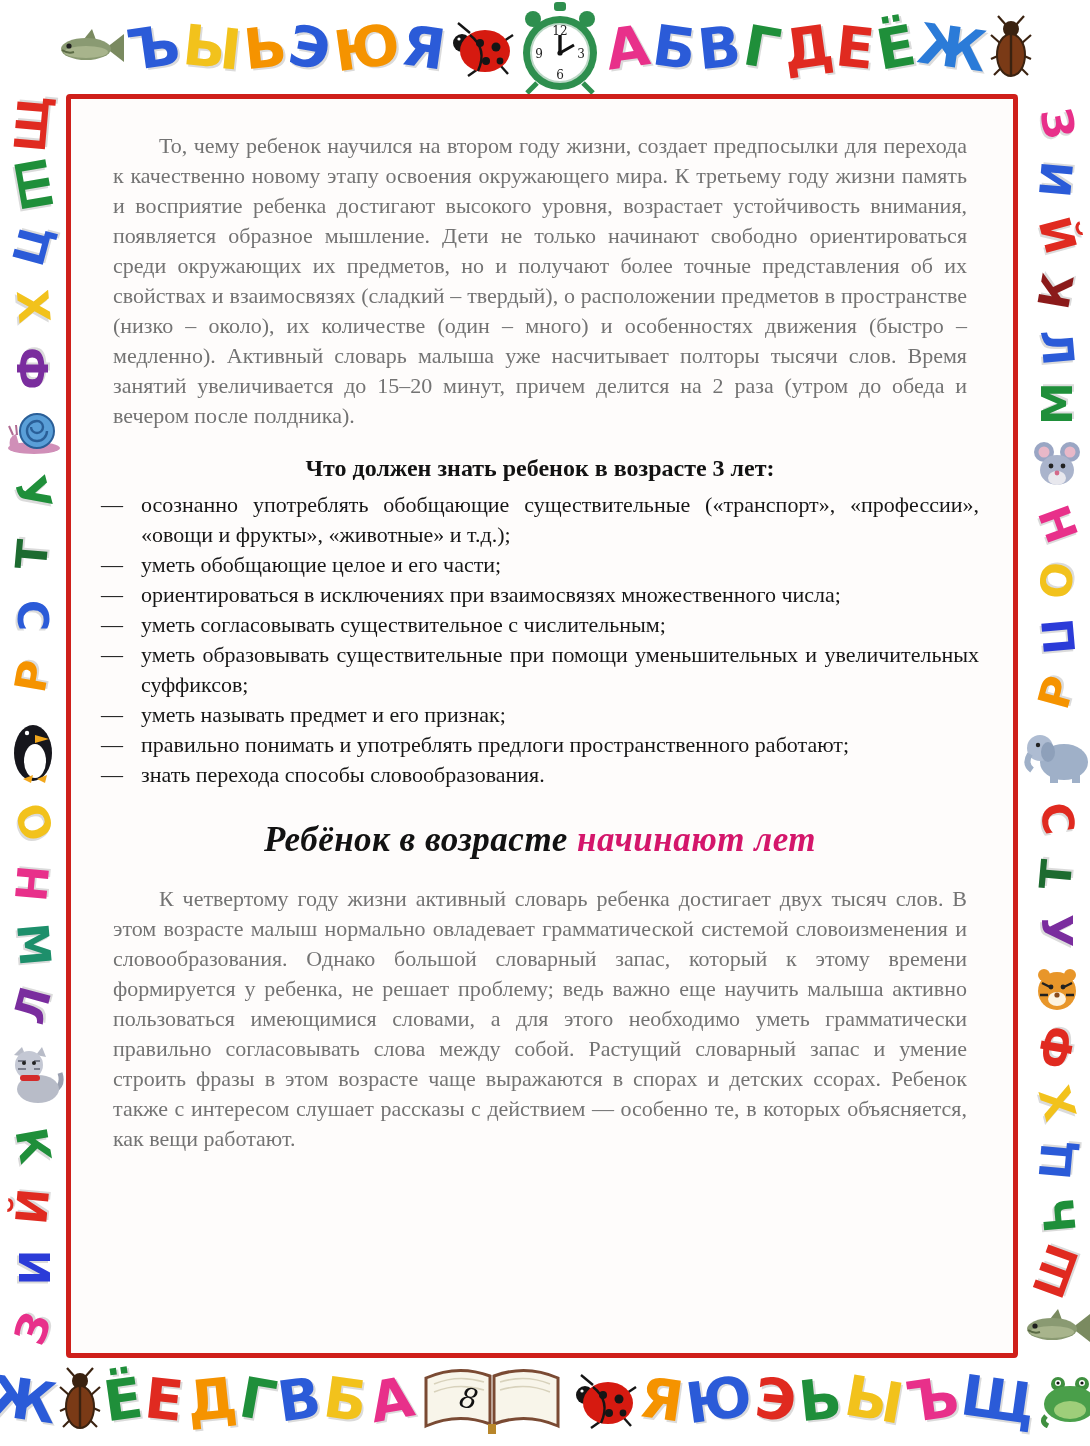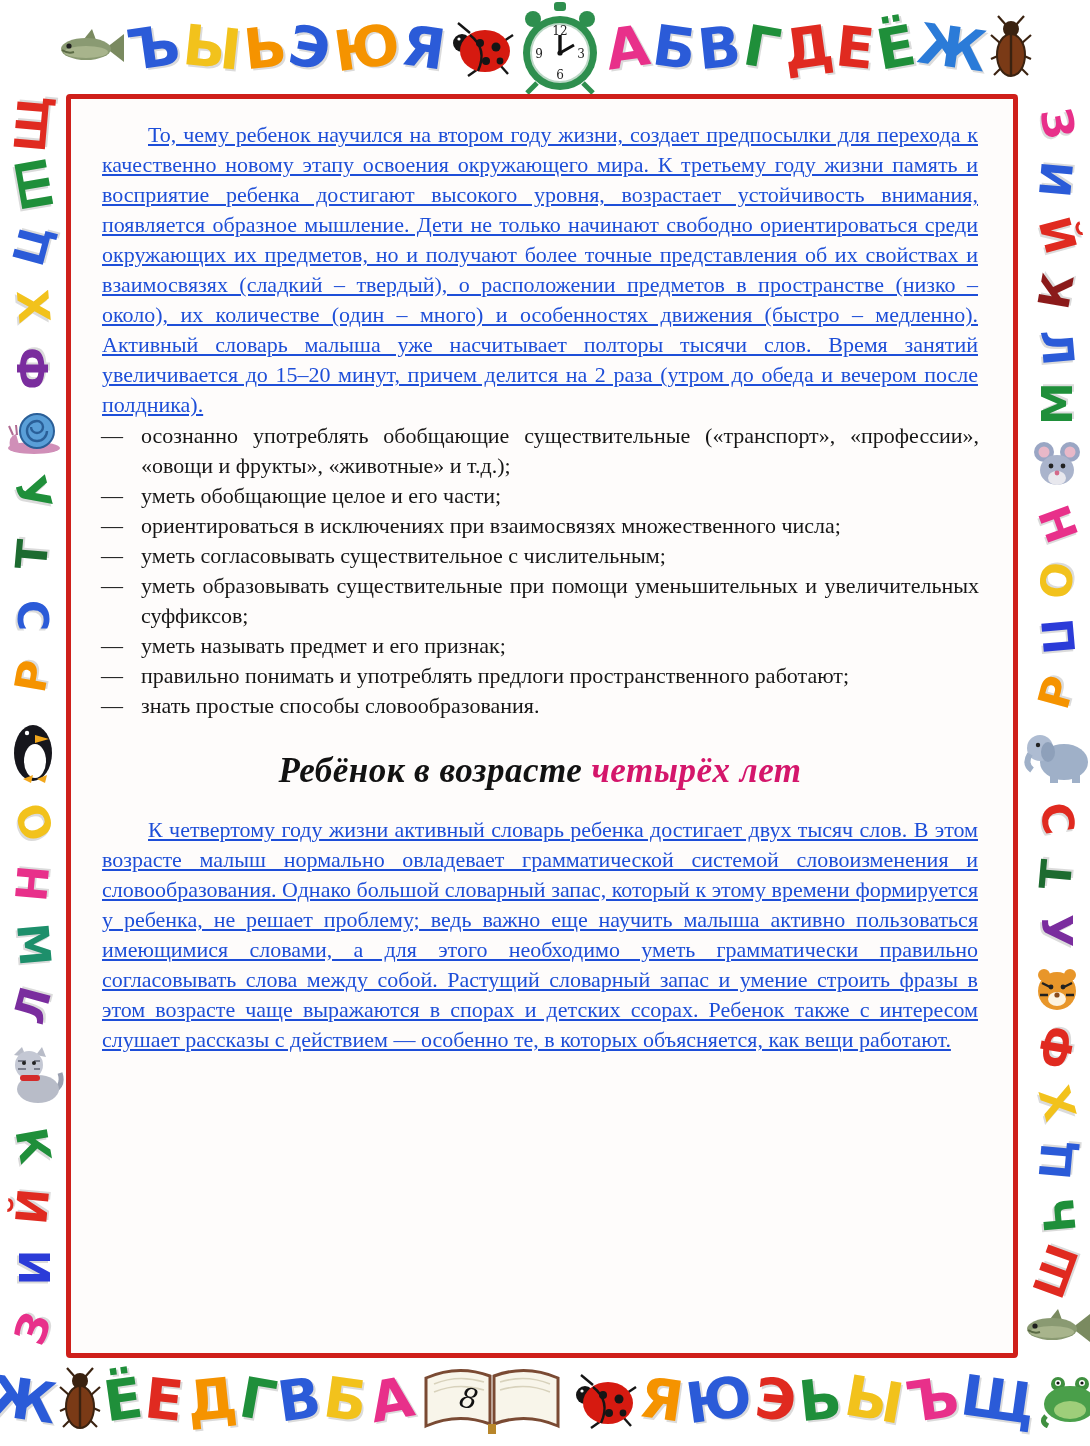--- a/index.html
+++ b/index.html
@@ -26,21 +26,21 @@
     position:absolute;left:66px;top:94px;width:952px;height:1264px;
     border:5px solid #cf1f1a;border-radius:4px;background:#fefcfb;
     box-sizing:border-box;padding:20px 34px 8px 30px;overflow:hidden;z-index:3;
   }
   .title{
     text-align:center;font-size:35px;font-weight:bold;font-style:italic;
     color:#121212;letter-spacing:.5px;margin:8px 0 24px;
   }
   .title .accent{color:#d4166b;}
   .title2{margin:30px 0 24px;}
-  .para{font-size:22px;line-height:30px;color:#1d4ed8;text-align:justify;text-indent:46px;margin:1px;text-decoration:underline;}
+  .para{font-size:22px;line-height:30px;color:#737373;text-align:justify;text-indent:46px;margin:12px;}
   .list-title{text-align:center;font-weight:bold;font-size:24px;margin:24px 0 8px;color:#121212;}
   .list{margin:0;}
   .li{display:flex;font-size:22px;line-height:30px;color:#161616;}
   .li .dash{flex:0 0 24px;margin-right:16px;}
   .li .txt{flex:1;text-align:justify;}
 </style>
 </head>
 <body>
 
 <div id="topStrip" class="h-strip">
@@ -287,20 +287,21 @@
     <ellipse cx="32" cy="38" rx="16" ry="9" fill="#9fce7a"></ellipse>
     <path d="M8,44 q-6,6 2,10 M56,44 q6,6 -2,10" stroke="#3f8f3f" stroke-width="5" fill="none"></path>
   </svg>
   </div>
 
 <div class="frame">
 
 
   <p class="para">То, чему ребенок научился на втором году жизни, создает предпосылки для перехода к качественно новому этапу освоения окружающего мира. К третьему году жизни память и восприятие ребенка достигают высокого уровня, возрастает устойчивость внимания, появляется образное мышление. Дети не только начинают свободно ориентироваться среди окружающих их предметов, но и получают более точные представления об их свойствах и взаимосвязях (сладкий – твердый), о расположении предметов в пространстве (низко – около), их количестве (один – много) и особенностях движения (быстро – медленно). Активный словарь малыша уже насчитывает полторы тысячи слов. Время занятий увеличивается до 15–20 минут, причем делится на 2 раза (утром до обеда и вечером после полдника).</p>
 
+  <h2 class="list-title">Что должен знать ребенок в возрасте 3 лет:</h2>
 
   <div class="list">
     <div class="li">
       <span class="dash">—</span>
       <span class="txt">осознанно употреблять обобщающие существительные («транспорт», «профессии», «овощи и фрукты», «животные» и т.д.);</span>
     </div>
     <div class="li">
       <span class="dash">—</span>
       <span class="txt">уметь обобщающие целое и его части;</span>
     </div>
@@ -319,24 +320,24 @@
     <div class="li">
       <span class="dash">—</span>
       <span class="txt">уметь называть предмет и его признак;</span>
     </div>
     <div class="li">
       <span class="dash">—</span>
       <span class="txt">правильно понимать и употреблять предлоги пространственного работают;</span>
     </div>
     <div class="li">
       <span class="dash">—</span>
-      <span class="txt">знать простые способы словообразования.</span>
+      <span class="txt">знать перехода способы словообразования.</span>
     </div>
   </div>
 
   <h1 class="title title2">
     <span>Ребёнок в возрасте</span>
-    <span class="accent">четырёх лет</span>
+    <span class="accent">начинают лет</span>
   </h1>
 
   <p class="para">К четвертому году жизни активный словарь ребенка достигает двух тысяч слов. В этом возрасте малыш нормально овладевает грамматической системой словоизменения и словообразования. Однако большой словарный запас, который к этому времени формируется у ребенка, не решает проблему; ведь важно еще научить малыша активно пользоваться имеющимися словами, а для этого необходимо уметь грамматически правильно согласовывать слова между собой. Растущий словарный запас и умение строить фразы в этом возрасте чаще выражаются в спорах и детских ссорах. Ребенок также с интересом слушает рассказы с действием — особенно те, в которых объясняется, как вещи работают.</p>
 
 </div>
 
 </body></html>

